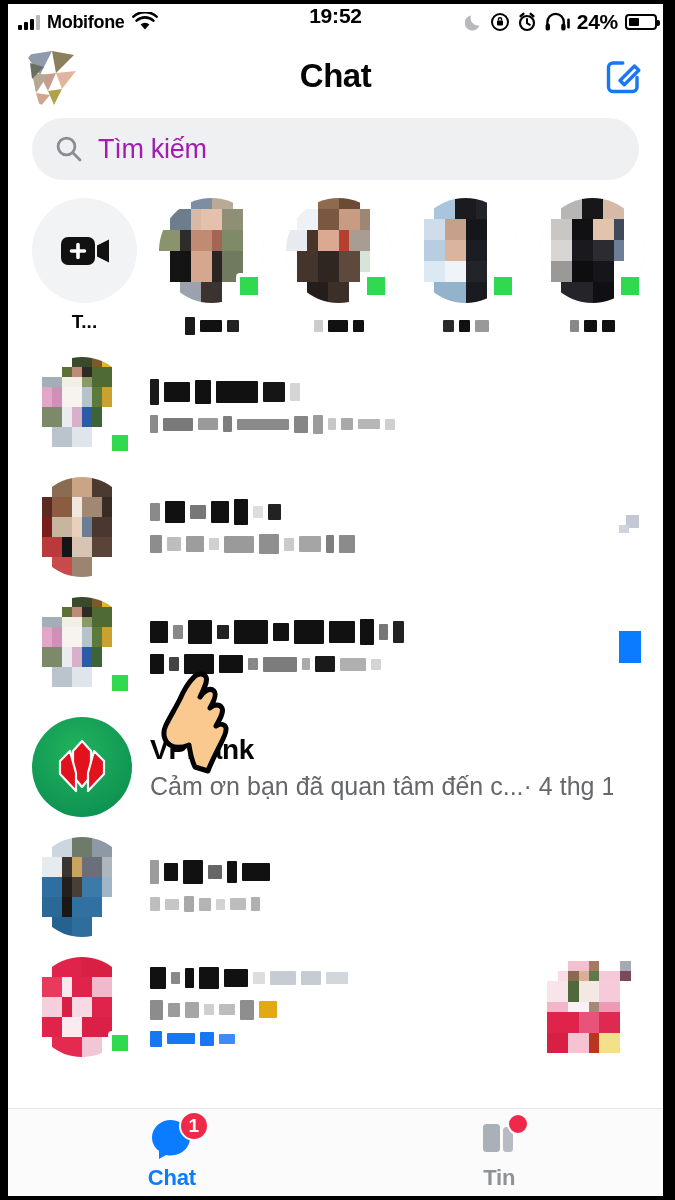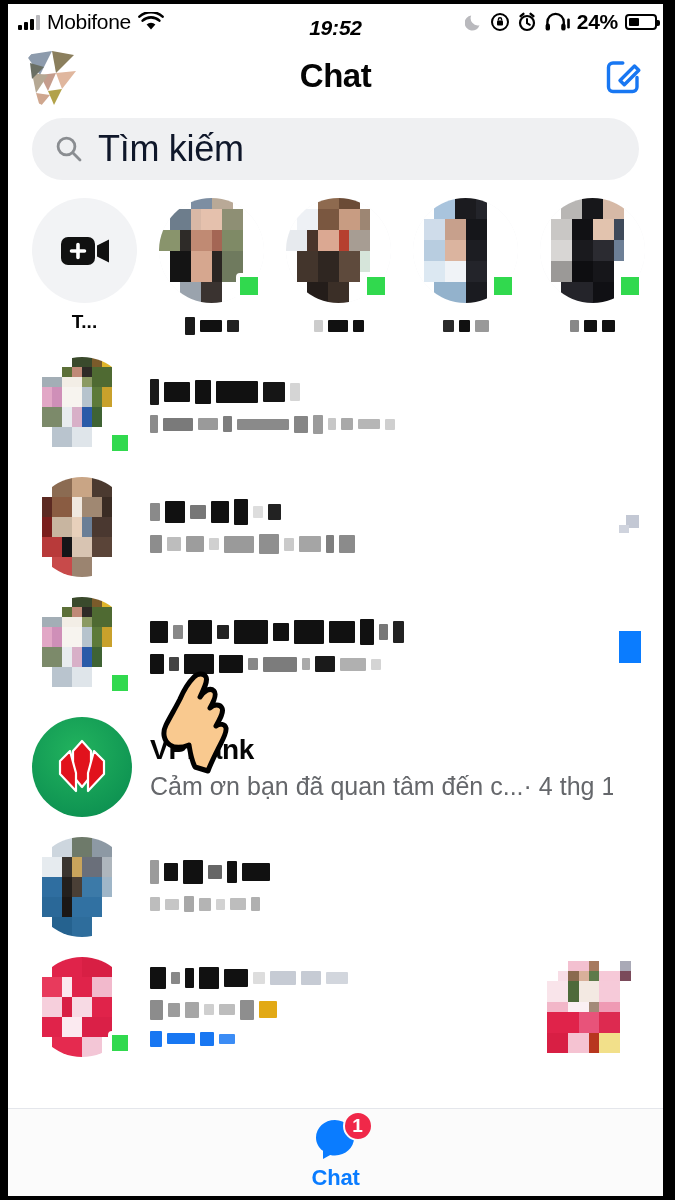--- a/index.html
+++ b/index.html
@@ -24,26 +24,25 @@
 
   
   .statusbar {
     height:36px;
     display:flex; align-items:center;
     padding:0 6px 0 10px;
     position:relative;
     background:#fff;
   }
   .sb-left { display:flex; align-items:center; gap:7px; }
-  .carrier { font-size:21px; font-weight:400; color:#000; letter-spacing:-0.3px; }
+  .carrier { font-size:18px; font-weight:700; color:#000; letter-spacing:-0.3px; }
   .sb-center {
     position:absolute; left:0; right:0; top:0; bottom:0;
-    display:flex; align-items:flex-end; justify-content:center;
+    display:flex; align-items:flex-start; justify-content:center;
     pointer-events:none;
-    font-style:italic;
   }
   .clock { font-size:21px; font-weight:700; color:#000; letter-spacing:-0.2px; }
   .sb-right {
     margin-left:auto; display:flex; align-items:center; gap:7px;
     position:relative; z-index:2;
   }
   .battery-pct { font-size:21px; font-weight:600; color:#000; letter-spacing:-0.3px; }
   .signal-bars { display:flex; align-items:flex-end; gap:2px; height:15px; }
   .signal-bars i { display:block; width:4px; background:#000; border-radius:1px; }
   .signal-bars i:nth-child(1){ height:5px; }
@@ -81,21 +80,21 @@
   }
   .compose-btn { margin-left:auto; position:relative; z-index:2; line-height:0; }
 
   
   .search-wrap { padding:6px 24px 10px; background:#fff; }
   .searchbar {
     height:62px; background:#eff0f2; border-radius:31px;
     display:flex; align-items:center; gap:14px;
     padding:0 22px;
   }
-  .search-ph { font-size:36px; color:#0f172a; letter-spacing:-0.3px; }
+  .search-ph { font-size:27px; color:#a21caf; letter-spacing:-0.3px; }
 
   
   .stories {
     display:flex; align-items:flex-start; gap:22px;
     padding:8px 0 6px 24px;
     overflow:hidden; background:#fff;
   }
   .story { width:105px; flex:0 0 auto; text-align:center; }
   .story-ring { position:relative; width:105px; height:105px; }
   .story-circle {
@@ -848,17 +847,27 @@
         <div class="tab-icon">
           <svg width="46" height="44" viewBox="0 0 46 44">
             <path d="M22 4C11.5 4 3 11.8 3 21.4c0 5.4 2.7 10.2 7 13.4V43l7.2-4a22 22 0 0 0 4.8.5c10.5 0 19-7.8 19-17.4S32.5 4 22 4Z" fill="#0a7cff"></path>
           </svg>
           <span class="badge-count">1</span>
         </div>
         <span class="tab-label">Chat</span>
       </div>
 
 
+      <div class="tab">
+        <div class="tab-icon">
+          <svg width="40" height="40" viewBox="0 0 40 40">
+            <rect x="4" y="6" width="17" height="28" rx="3.5" fill="#aab0b8"></rect>
+            <rect x="24" y="9" width="10" height="25" rx="3.5" fill="#b7bcc3"></rect>
+          </svg>
+          <span class="badge-dot"></span>
+        </div>
+        <span class="tab-label">Tin</span>
+      </div>
 
     </div>
 
   </div>
 </div>
 
 </body></html>

